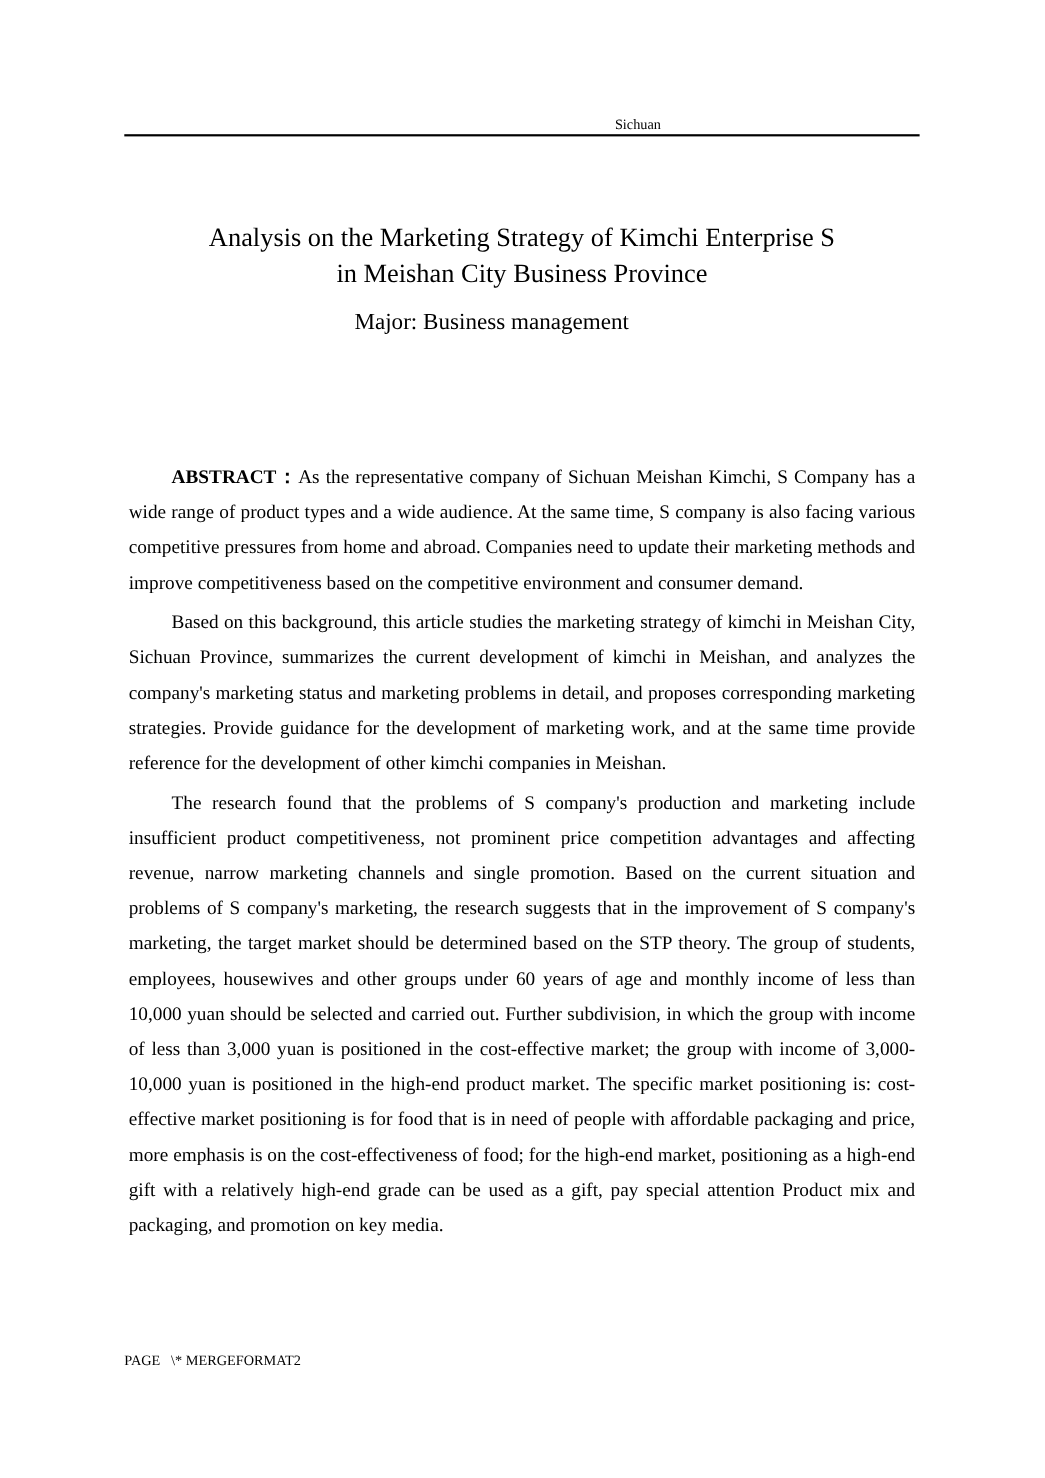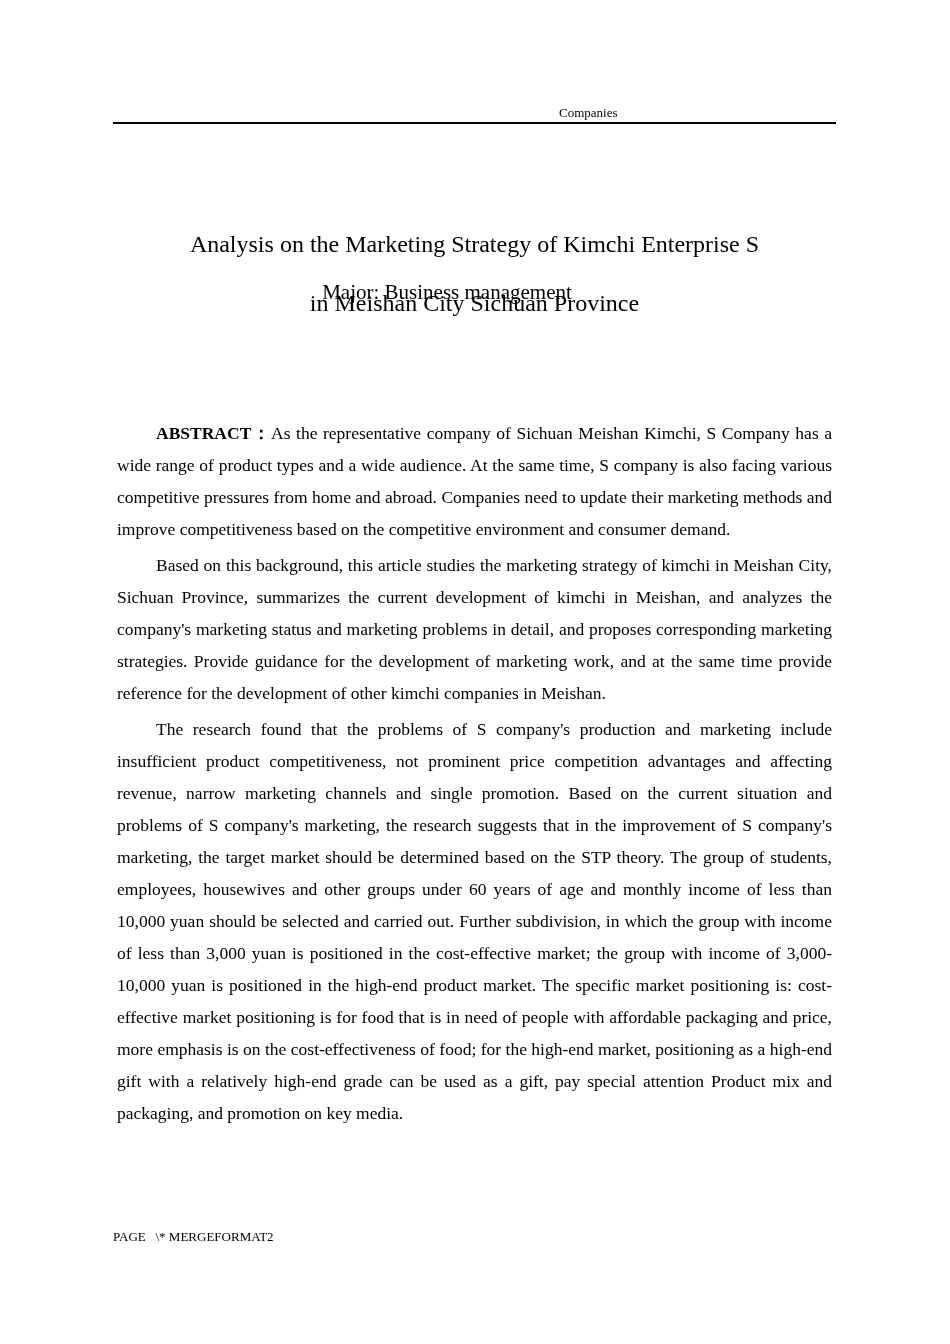--- a/index.html
+++ b/index.html
@@ -3,41 +3,41 @@
   <meta charset="utf-8">
   <style>
     html, body { margin: 0; padding: 0; background: #ffffff; }
     body { width: 950px; height: 1344px; position: relative; overflow: hidden;
       font-family: "Liberation Serif", "DejaVu Serif", serif; color: #000; }
     .page { position: absolute; left: 0; top: 0; width: 950px; height: 1344px; }
     .header-text { position: absolute; top: 105px; left: 559px; font-size: 13px; line-height: 16px; }
     .header-rule { position: absolute; top: 122px; left: 113px; width: 723px; height: 2px; background: #000; }
     .title { position: absolute; top: 201px; left: 113px; width: 723px; text-align: center;
       font-size: 24px; line-height: 32px; }
-    .title-line { display: block; margin-top: 27px; }
+    .title-line { display: block; }
     .major { position: absolute; top: 278px; left: 113px; width: 668px; text-align: center;
       font-size: 21px; line-height: 28px; }
     .people { position: absolute; top: 350px; left: 247px; font-size: 21px; line-height: 28px; white-space: nowrap; }
     .people .tutor { margin-left: 70px; }
     .body { position: absolute; top: 413px; left: 113px; width: 723px; font-size: 17.5px; line-height: 32px;
       text-align: justify; }
     .body p { margin: 4px; text-indent: 39px; }
     .abs-label { font-weight: bold; }
     .footer { position: absolute; top: 1229px; left: 113px; font-size: 13px; line-height: 16px; white-space: pre; text-align: right; }
   </style>
 </head>
 <body>
 
 <div class="page">
-  <div class="header-text">Companies</div>
+  <div class="header-text">Sichuan</div>
   <div class="header-rule"></div>
 
   <div class="title">
     <span class="title-line">Analysis on the Marketing Strategy of Kimchi Enterprise S</span>
-    <span class="title-line">in Meishan City Sichuan Province</span>
+    <span class="title-line">in Meishan City Business Province</span>
   </div>
 
   <div class="major">Major: Business management</div>
 
 
   <div class="body">
     <p><span class="abs-label">ABSTRACT：</span><span>As the representative company of Sichuan Meishan Kimchi, S Company has a wide range of product types and a wide audience. At the same time, S company is also facing various competitive pressures from home and abroad. Companies need to update their marketing methods and improve competitiveness based on the competitive environment and consumer demand.</span></p>
     <p>Based on this background, this article studies the marketing strategy of kimchi in Meishan City, Sichuan Province, summarizes the current development of kimchi in Meishan, and analyzes the company's marketing status and marketing problems in detail, and proposes corresponding marketing strategies. Provide guidance for the development of marketing work, and at the same time provide reference for the development of other kimchi companies in Meishan.</p>
     <p>The research found that the problems of S company's production and marketing include insufficient product competitiveness, not prominent price competition advantages and affecting revenue, narrow marketing channels and single promotion. Based on the current situation and problems of S company's marketing, the research suggests that in the improvement of S company's marketing, the target market should be determined based on the STP theory. The group of students, employees, housewives and other groups under 60 years of age and monthly income of less than 10,000 yuan should be selected and carried out. Further subdivision, in which the group with income of less than 3,000 yuan is positioned in the cost-effective market; the group with income of 3,000-10,000 yuan is positioned in the high-end product market. The specific market positioning is: cost-effective market positioning is for food that is in need of people with affordable packaging and price, more emphasis is on the cost-effectiveness of food; for the high-end market, positioning as a high-end gift with a relatively high-end grade can be used as a gift, pay special attention Product mix and packaging, and promotion on key media.</p>
   </div>

